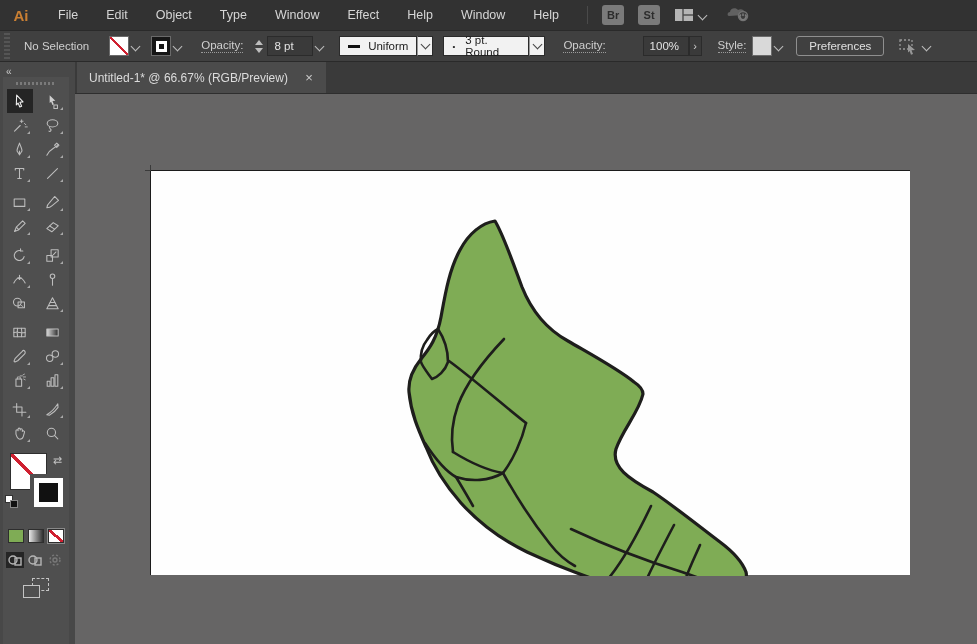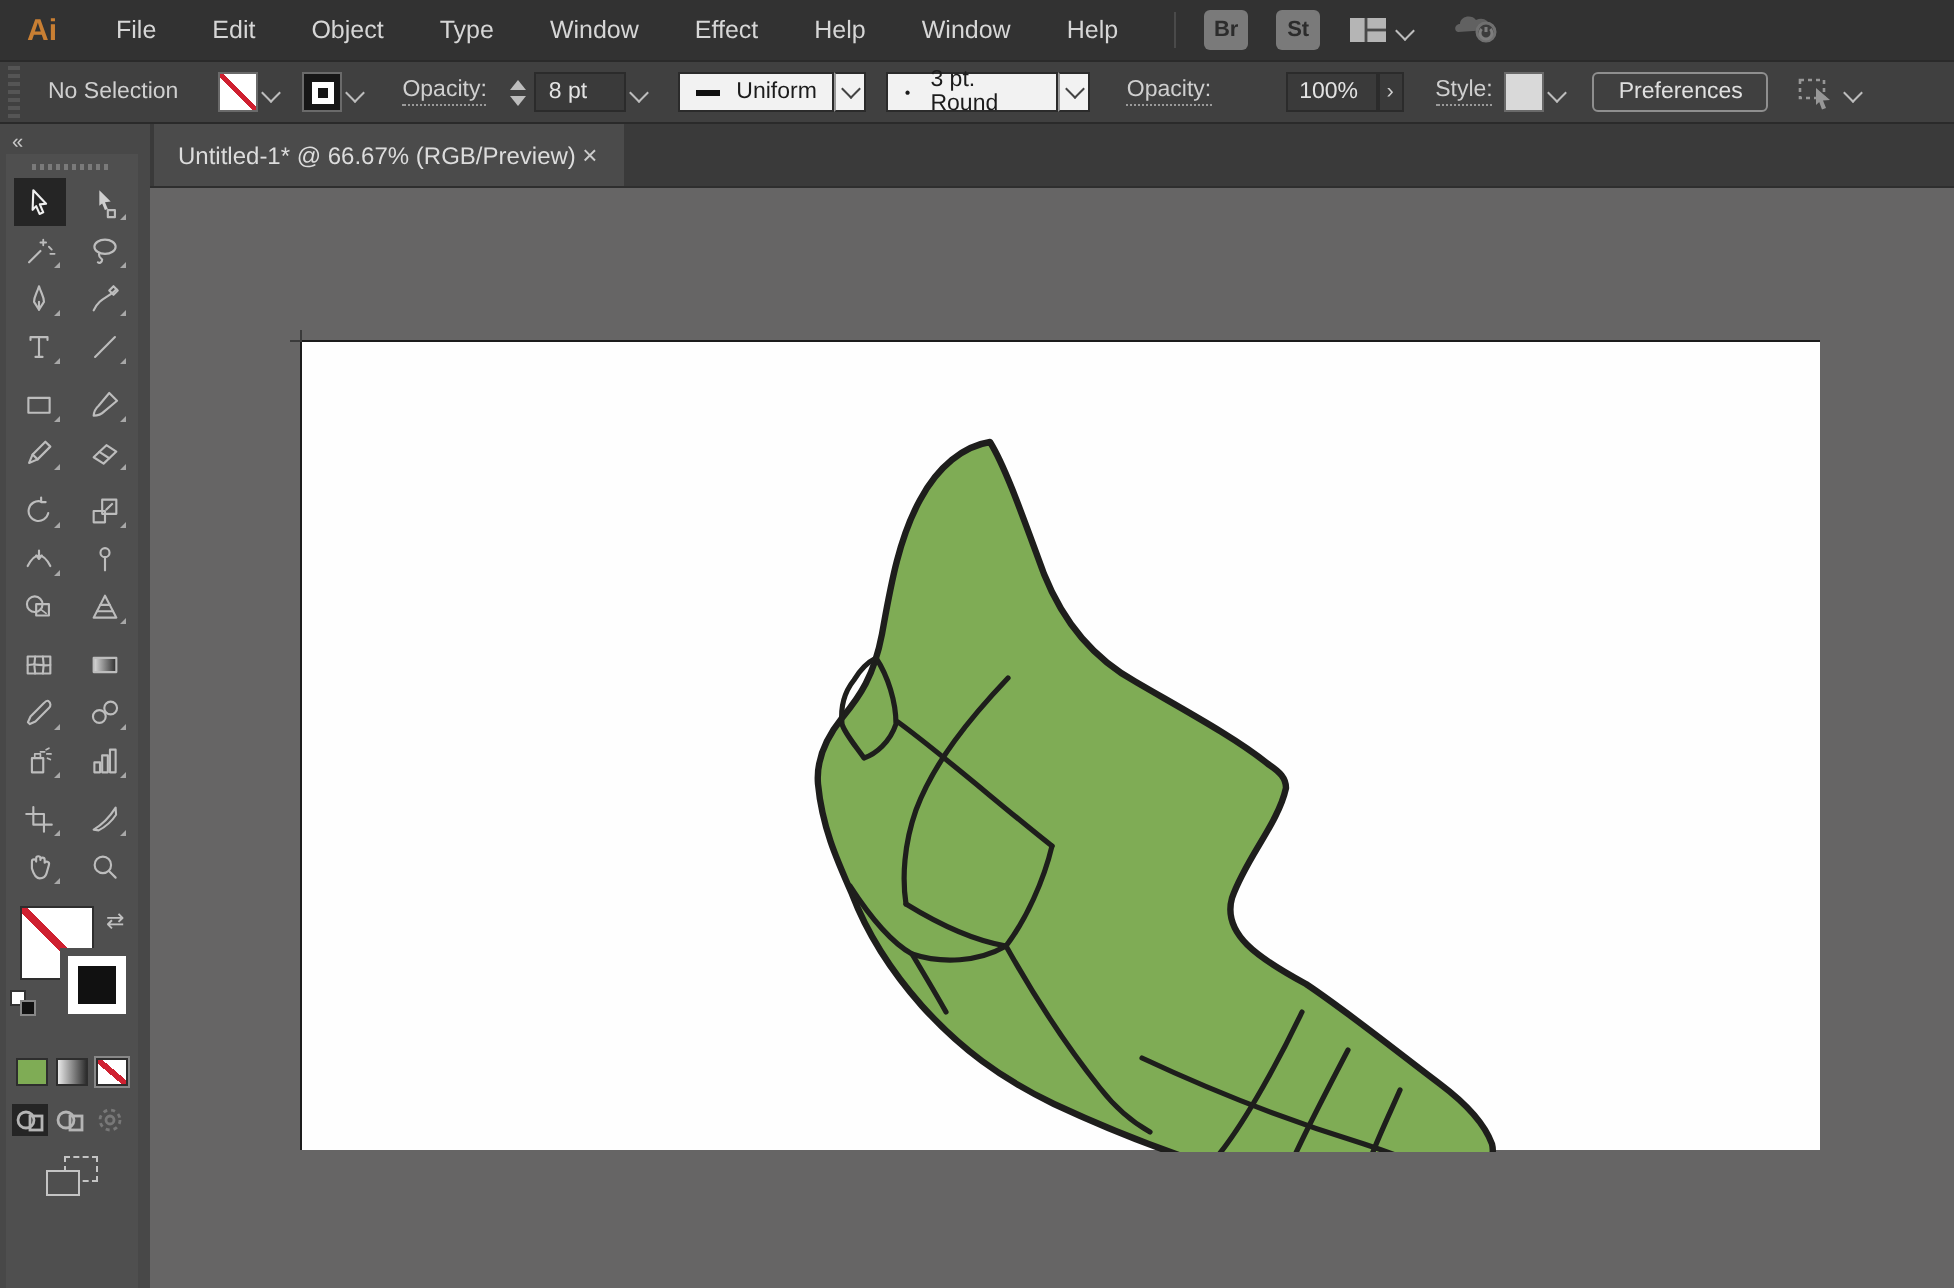--- a/index.html
+++ b/index.html
@@ -106,21 +106,21 @@
   .screenmode { margin:10px 0 0 20px; position:relative; width:26px; height:20px; }
   .screenmode .r1 { position:absolute; left:0; bottom:0; width:17px; height:13px; border:1.5px solid #c4c4c4; background:#4f4f4f; }
   .screenmode .r2 { position:absolute; right:0; top:0; width:17px; height:13px;
     border:1.5px dashed #c4c4c4; }
 
   
   .canvas-col { flex:1; display:flex; flex-direction:column; min-width:0; }
   .tabbar { height:32px; background:#3a3a3a; display:flex; align-items:flex-end; flex:none;
     border-bottom:1px solid #2e2e2e; }
   .doc-tab { height:31px; background:#4b4b4b; color:#dcdcdc; font-size:12px; display:flex;
-    align-items:center; padding:0 10px 0 12px; margin-left:2px; }
+    align-items:center; padding:0 10px 0 12px; margin-left:2px; gap:14px; }
   .tab-close { color:#cccccc; font-size:13px; width:14px; text-align:center; }
   .pasteboard { flex:1; background:#666565; position:relative; overflow:hidden; }
   .artboard { position:absolute; left:75px; top:76px; width:760px; height:405px; background:#fefefe;
     border-left:1px solid #1c1c1c; border-top:1px solid #1c1c1c; }
   .artboard::before { content:""; position:absolute; left:-6px; top:-6px; width:5px; height:5px;
     border-right:1px solid #3a3a3a; border-bottom:1px solid #3a3a3a; }
   .artboard svg { position:absolute; left:0; top:0; }
 </style>
 </head>
 <body>

